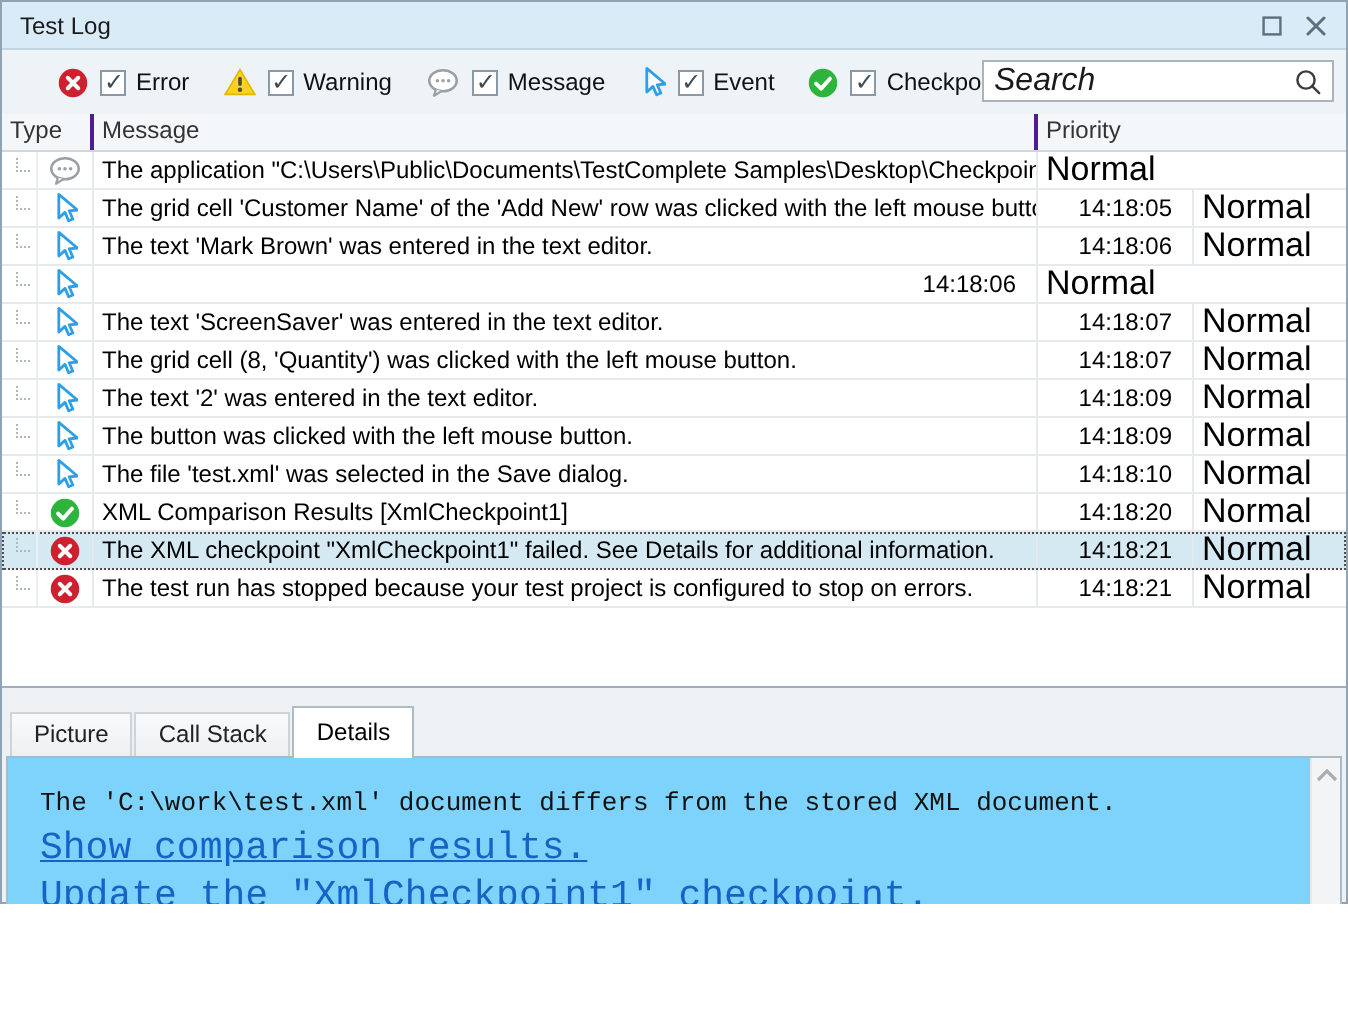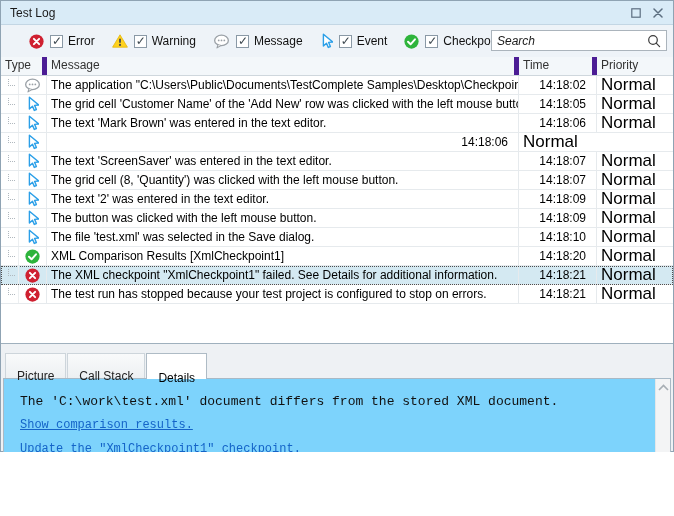--- a/index.html
+++ b/index.html
@@ -43,66 +43,66 @@
     font-size:12px; color:#3f4a52;
   }
   .filter-label { font-size:12px; color:#111; white-space:nowrap; }
   .search-box {
     position:absolute; right:6px; top:5px;
     width:176px; height:21px; background:#fff;
     border:1px solid #abb4bc; display:flex; align-items:center;
   }
   .search-input {
     flex:1; min-width:0; border:none; outline:none; background:transparent;
-    font-family:"Liberation Sans",sans-serif; font-size:12px; padding:0 5px; color:#222;
+    font-family:"Liberation Sans",sans-serif; font-size:16px; padding:0 5px; color:#222;
   }
   .search-input::placeholder { font-style:italic; color:#1a1a1a; opacity:1; }
   .search-glyph { margin-right:5px; display:flex; }
 
   
   .grid-panel { height:287px; flex:none; background:#fff; border-bottom:1px solid #9fb0bd; overflow:hidden; }
   .ghead, .row { display:grid; grid-template-columns:46px 472px 78px 1fr; }
   .ghead { height:19px; background:#f3f7fa; border-bottom:1px solid #cfd7dd; }
-  .hcell { font-size:12px; color:#333; line-height:17px; padding-left:4px; border-right:5px solid #4c1d95; overflow:hidden; white-space:nowrap; }
+  .hcell { font-size:12px; color:#333; line-height:17px; padding-left:4px; border-right:2px solid #4c1d95; overflow:hidden; white-space:nowrap; }
   .hcell:last-child { border-right:none; }
   .row { height:19px; border-bottom:1px solid #e6eaed; background:#fff; cursor:default; }
   .row.selected { background:var(--selection,#d4e9f2); outline:1px dotted #4e4e4e; outline-offset:-1px; }
   .cell-type { display:flex; align-items:stretch; border-right:1px solid #e6eaed; overflow:hidden; }
   .gutter { width:18px; flex:none; border-right:1px solid #eceff1; position:relative; }
   .tree { position:absolute; left:7px; top:3px; width:7px; height:7px;
           border-left:1px dotted #b0b8be; border-bottom:1px dotted #b0b8be; }
   .icon-area { flex:1; display:flex; align-items:center; justify-content:center; }
   .cell-msg { border-right:1px solid #e6eaed; padding-left:4px; line-height:18px; font-size:12px; color:#000; white-space:nowrap; overflow:hidden; }
   .cell-time { border-right:1px solid #e6eaed; text-align:right; padding-right:10px; line-height:18px; font-size:12px; color:#000; }
   .cell-priority { padding-left:4px; line-height:18px; font-size:17px; color:#000; }
   .grid-filler { height:39px; background:#fff; }
 
   
   .gap-strip { height:9px; flex:none; }
   .tabstrip { height:25px; flex:none; display:flex; align-items:flex-end; padding-left:4px; position:relative; z-index:2; }
   .tab {
-    height:22px; line-height:21px; padding:12px 11px; font-size:12px; color:#222;
+    height:22px; line-height:21px; padding:0 11px; font-size:12px; color:#222;
     background:linear-gradient(#f9fafb,#edf0f2);
     border:1px solid #cdd5db; border-bottom:none; cursor:default; white-space:nowrap;
   }
   .tab + .tab { margin-left:1px; }
   .tab.active {
     height:26px; line-height:25px; background:#fff; color:#000;
     border:1px solid #aebbc5; border-bottom:none; margin-bottom:-1px; position:relative; z-index:3;
   }
 
   
   .details-panel {
     margin:0 2px; height:133px; flex:none;
     background:#7dd3fc; border:1px solid #a9b9c5; position:relative; overflow:hidden;
   }
   .details-content { padding:11px 26px 0 16px; font-family:"Liberation Mono", monospace; font-size:13px; color:#111; }
   .details-line { line-height:23px; white-space:pre; overflow:hidden; }
   .link-row { line-height:23px; }
-  .details-link { color:var(--link,#1464c8); text-decoration:underline; cursor:pointer; font-family:"Liberation Mono", monospace; font-size:12px; }
+  .details-link { color:var(--link,#1464c8); text-decoration:underline; cursor:pointer; font-family:"Liberation Mono", monospace; font-size:19px; }
   .vscroll {
     position:absolute; right:0; top:0; bottom:0; width:15px;
     background:#f3f4f5; border-left:1px solid #e4e7e9;
     display:flex; flex-direction:column; justify-content:space-between; align-items:center;
   }
   .scroll-arrow { height:16px; width:100%; display:flex; align-items:center; justify-content:center; color:#a7aeb4; }
   svg { display:block; }
 </style>
 </head>
 <body>
@@ -195,21 +195,20 @@
           <line x1="9.2" y1="9.2" x2="12.6" y2="12.6" stroke="#3c3c3c" stroke-width="1.2" stroke-linecap="round"></line>
         </svg>
       </span>
     </div>
   </div>
 
   <div class="grid-panel">
     <div class="ghead">
       <div class="hcell">Type</div>
       <div class="hcell">Message</div>
-      <div class="hcell">Time</div>
       <div class="hcell">Priority</div>
     </div>
     <div>
         <div class="row">
       <div class="cell-type">
         <span class="gutter">
               <span class="tree"></span>
             </span>
         <span class="icon-area icon-slot-cell">
               <span>
@@ -217,21 +216,20 @@
       <ellipse cx="9" cy="6.8" rx="7.3" ry="5.6" fill="#fff" stroke="var(--icongray,#9aa0a6)" stroke-width="1.4"></ellipse>
       <path d="M5.2 11.6 L4.2 14.8 L8.4 12.2" fill="#fff" stroke="var(--icongray,#9aa0a6)" stroke-width="1.2" stroke-linejoin="round"></path>
       <circle cx="6" cy="6.8" r="0.95" fill="var(--icongray,#9aa0a6)"></circle>
       <circle cx="9" cy="6.8" r="0.95" fill="var(--icongray,#9aa0a6)"></circle>
       <circle cx="12" cy="6.8" r="0.95" fill="var(--icongray,#9aa0a6)"></circle>
     </svg>
   </span>
             </span>
       </div>
       <div class="cell-msg">The application "C:\Users\Public\Documents\TestComplete Samples\Desktop\Checkpoints…</div>
-      <div class="cell-time">14:18:02</div>
       <div class="cell-priority">Normal</div>
     </div>
         <div class="row">
       <div class="cell-type">
         <span class="gutter">
               <span class="tree"></span>
             </span>
         <span class="icon-area icon-slot-cell">
               <span>
     <svg width="13" height="16" viewBox="0 0 13 16">

